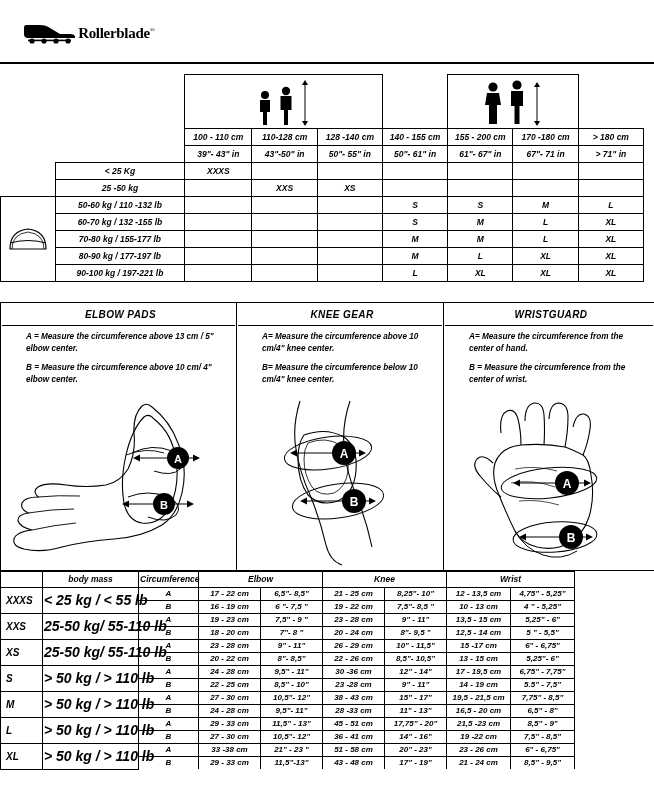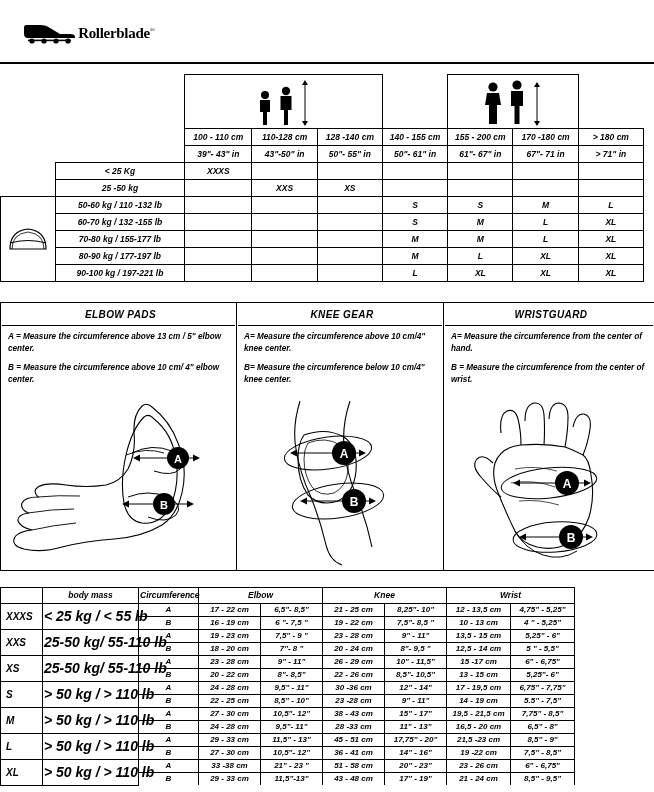--- a/index.html
+++ b/index.html
@@ -118,31 +118,30 @@
     letter-spacing: 0.4px;
   }
   .panel-desc {
     font-size: 8.2px;
     font-style: italic;
     font-weight: bold;
     line-height: 1.45;
     padding: 5px 6px 4px 6px;
     min-height: 62px;
   }
-  .panel-desc p { margin: 0 0 7px 0; }
+  .panel-desc p { margin: 0 0 7px 18px; }
   .panel-art {
     height: 172px;
     position: relative;
     overflow: hidden;
   }
 
   
   .measure {
     width: 534px;
-    margin-top: 16px;
     table-layout: fixed;
   }
   .measure td, .measure th {
     border: 1px solid #000;
     font-size: 8px;
     font-style: italic;
     font-weight: bold;
     text-align: center;
     height: 13px;
     padding: 0 1px;

